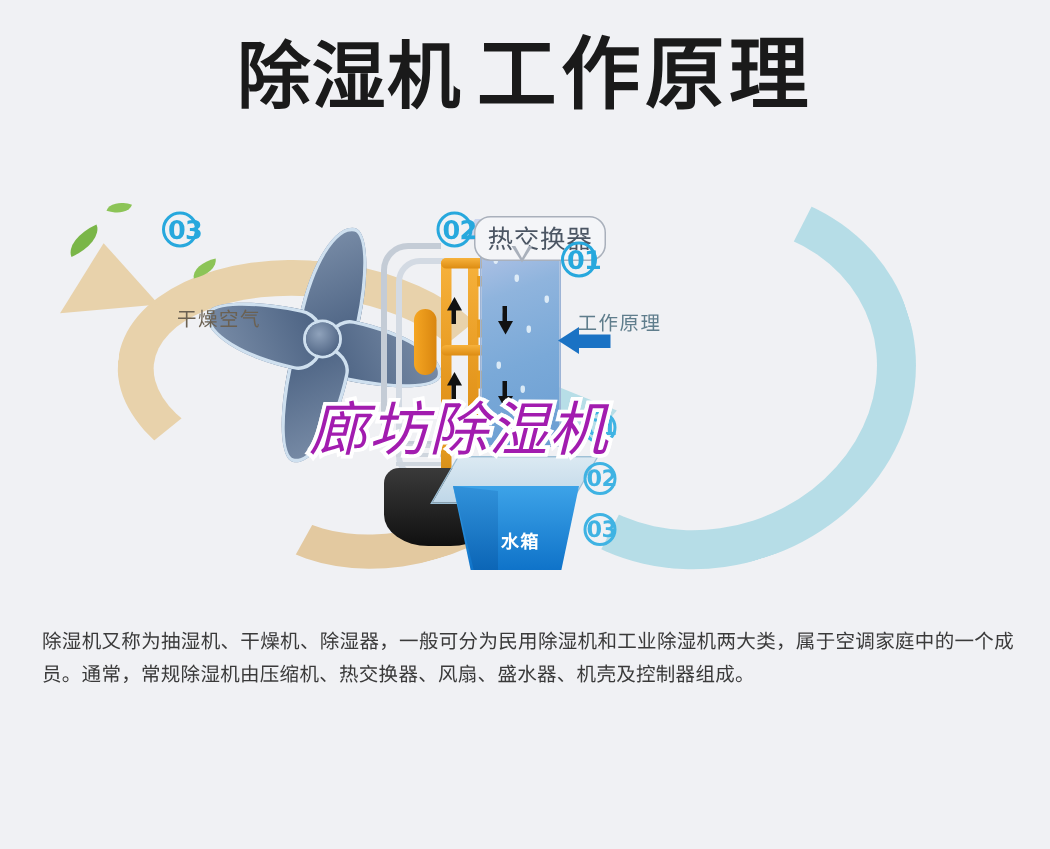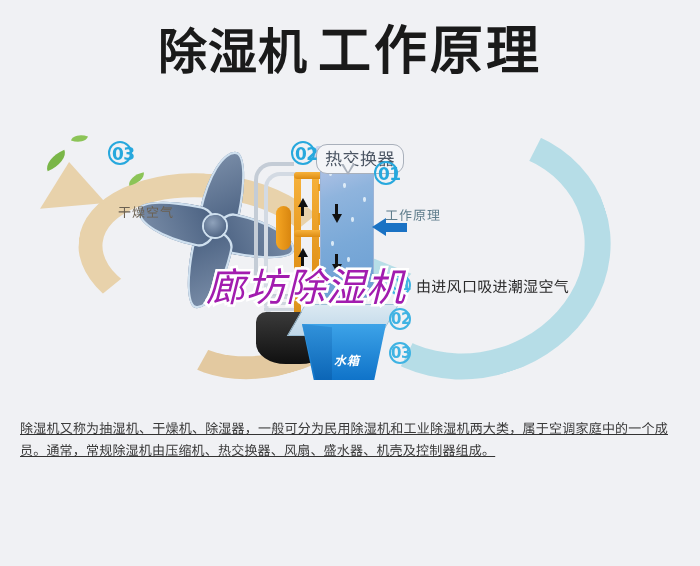--- a/index.html
+++ b/index.html
@@ -150,21 +150,21 @@
   .hub {
     position: absolute;
     left: 49px; top: 49px;
     width: 22px; height: 22px;
     border-radius: 50%;
     background: radial-gradient(circle at 40% 35%, #8fa2bb, #3e5475);
     box-shadow: 0 0 0 2px #cfe0ef;
   }
 
   
-  .machine { position: absolute; left: 250px; top: 26px; width: 125px; height: 225px; font-style: italic; }
+  .machine { position: absolute; left: 250px; top: 26px; width: 125px; height: 225px; }
 
   .coil-loop {
     position: absolute;
     left: 4px; top: 18px;
     width: 36px; height: 128px;
     border: 4px solid #c4ccd6;
     border-right: none;
     border-radius: 18px 0 0 18px;
     background: transparent;
   }
@@ -428,24 +428,23 @@
        0 2px 0 #ffffff, 0 -2px 0 #ffffff,
        2px 2px 0 #ffffff, -2px -2px 0 #ffffff,
        2px -2px 0 #ffffff, -2px 2px 0 #ffffff;
     white-space: nowrap;
     line-height: 1;
   }
 
   
   .body-copy {
     position: absolute;
-    left: 20px;
+    left: 28px;
     top: 418px;
     width: 648px;
-    text-decoration: underline;
   }
   .para {
     font-size: 13px;
     line-height: 22px;
     color: #3a3a3a;
     letter-spacing: .2px;
     margin: 0 0 16px 0;
     text-align: justify;
   }
 </style>
@@ -536,21 +535,20 @@
   <div class="badge n02">02</div>
   <div class="badge n01">01</div>
 
   <div class="air-label dry">干燥空气</div>
   <div class="air-label moist">工作原理</div>
 </div>
 
 <div class="steps">
   <div class="step">
     <span class="step-num">01</span>
-    <span class="step-text">由进风口吸进潮湿空气</span>
   </div>
   <div class="step">
     <span class="step-num">02</span>
   </div>
   <div class="step">
     <span class="step-num">03</span>
   </div>
 </div>
 
 <div class="watermark">廊坊除湿机</div>

